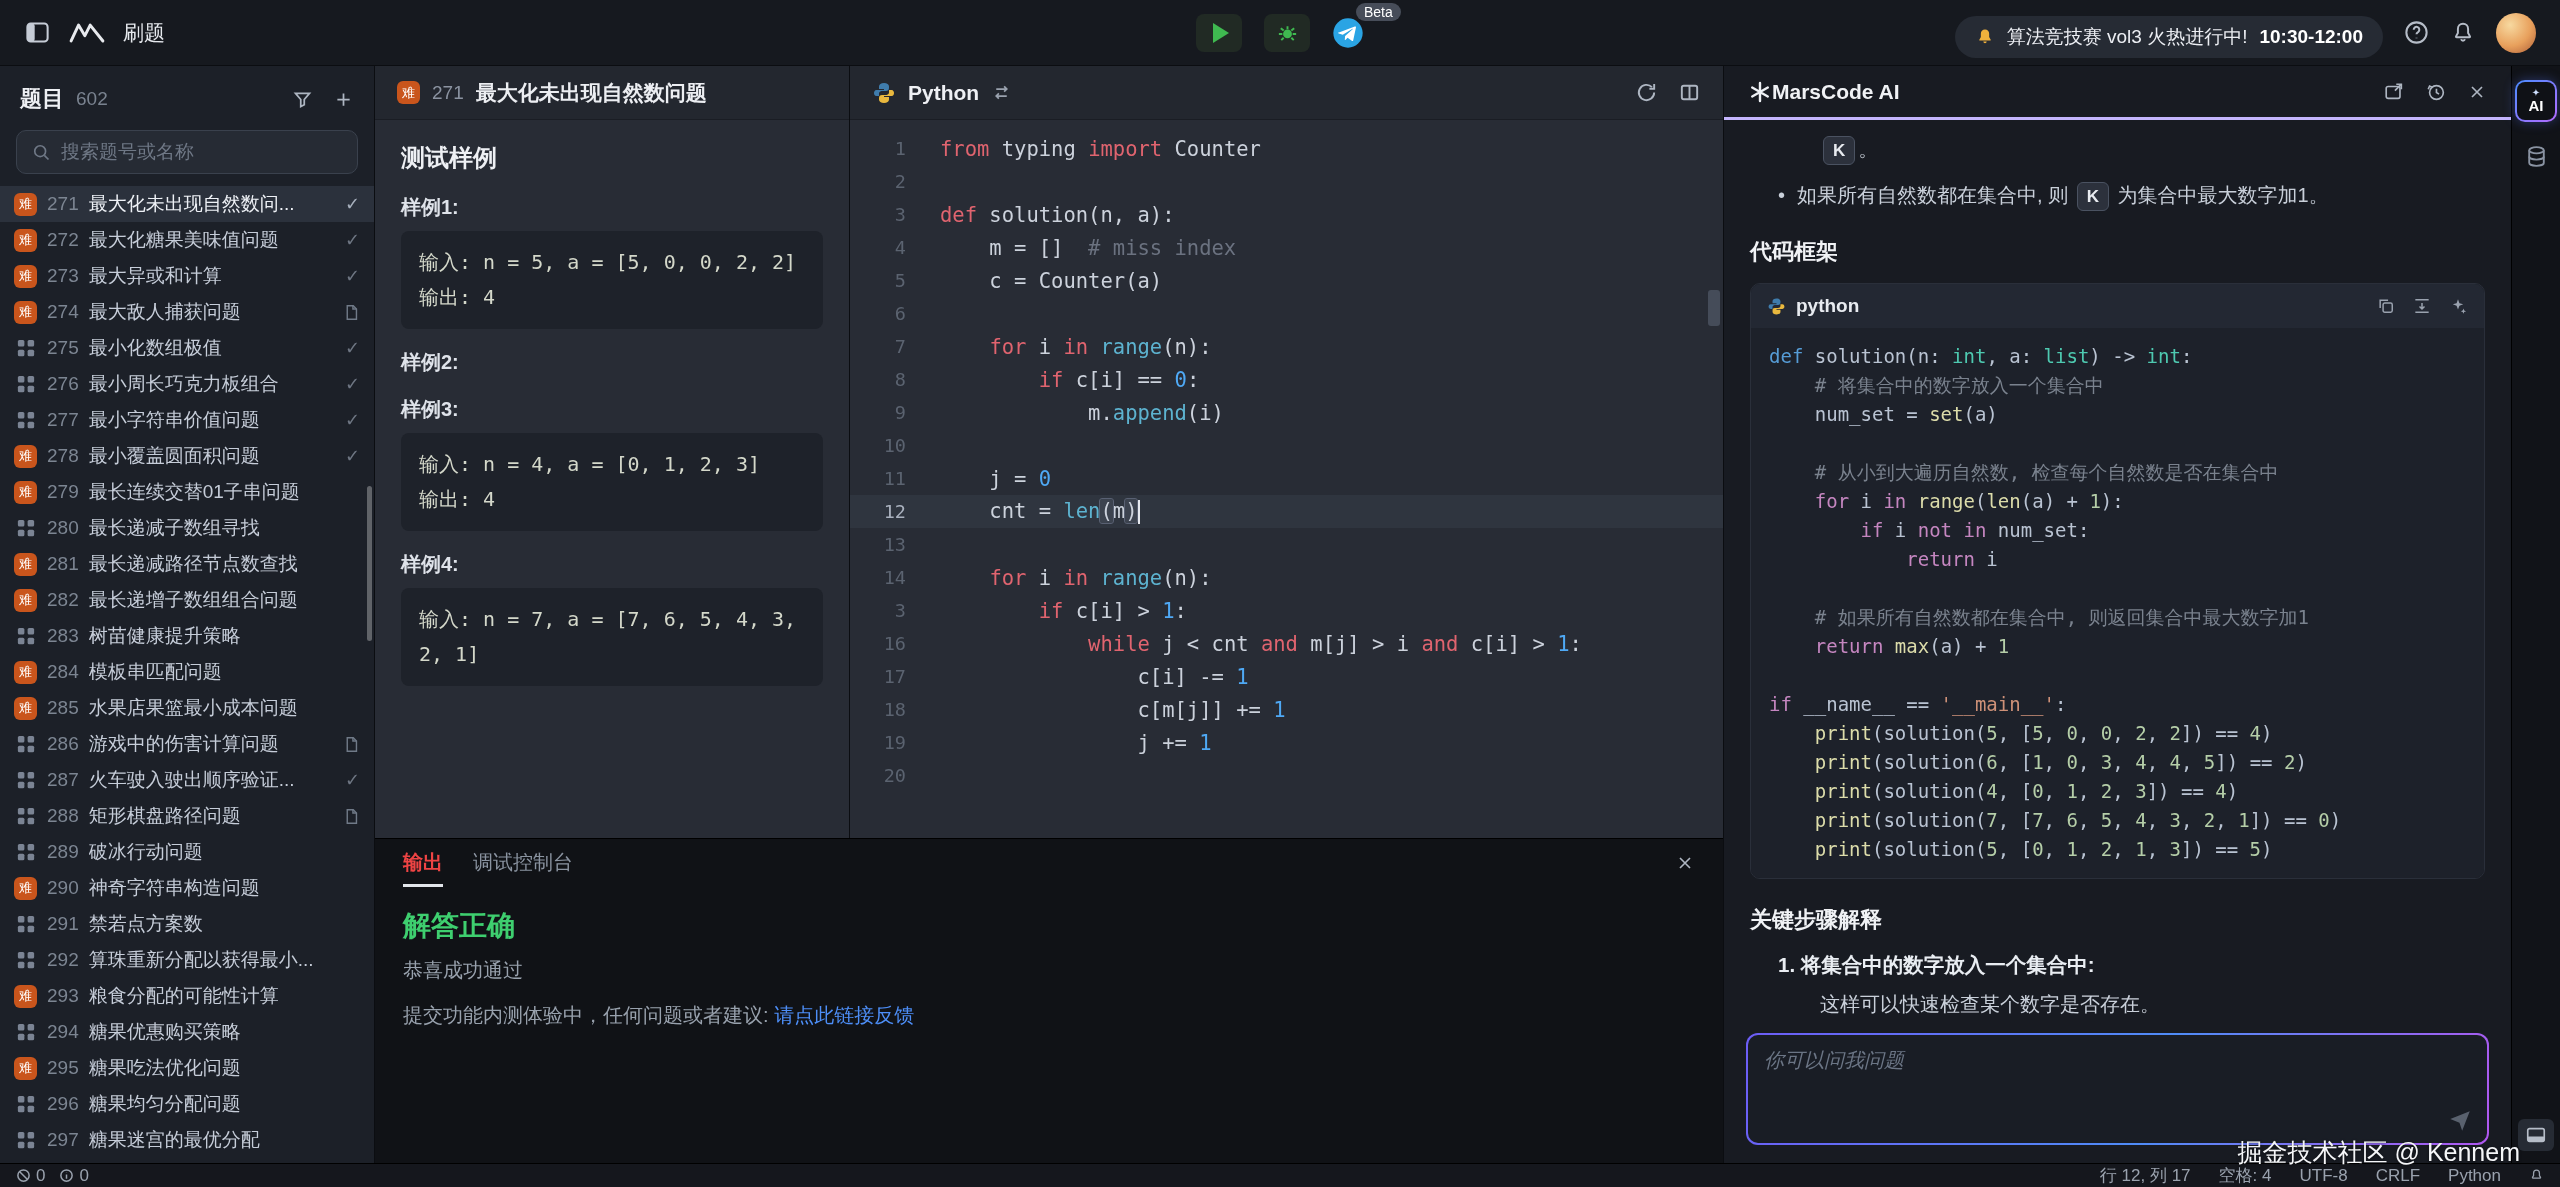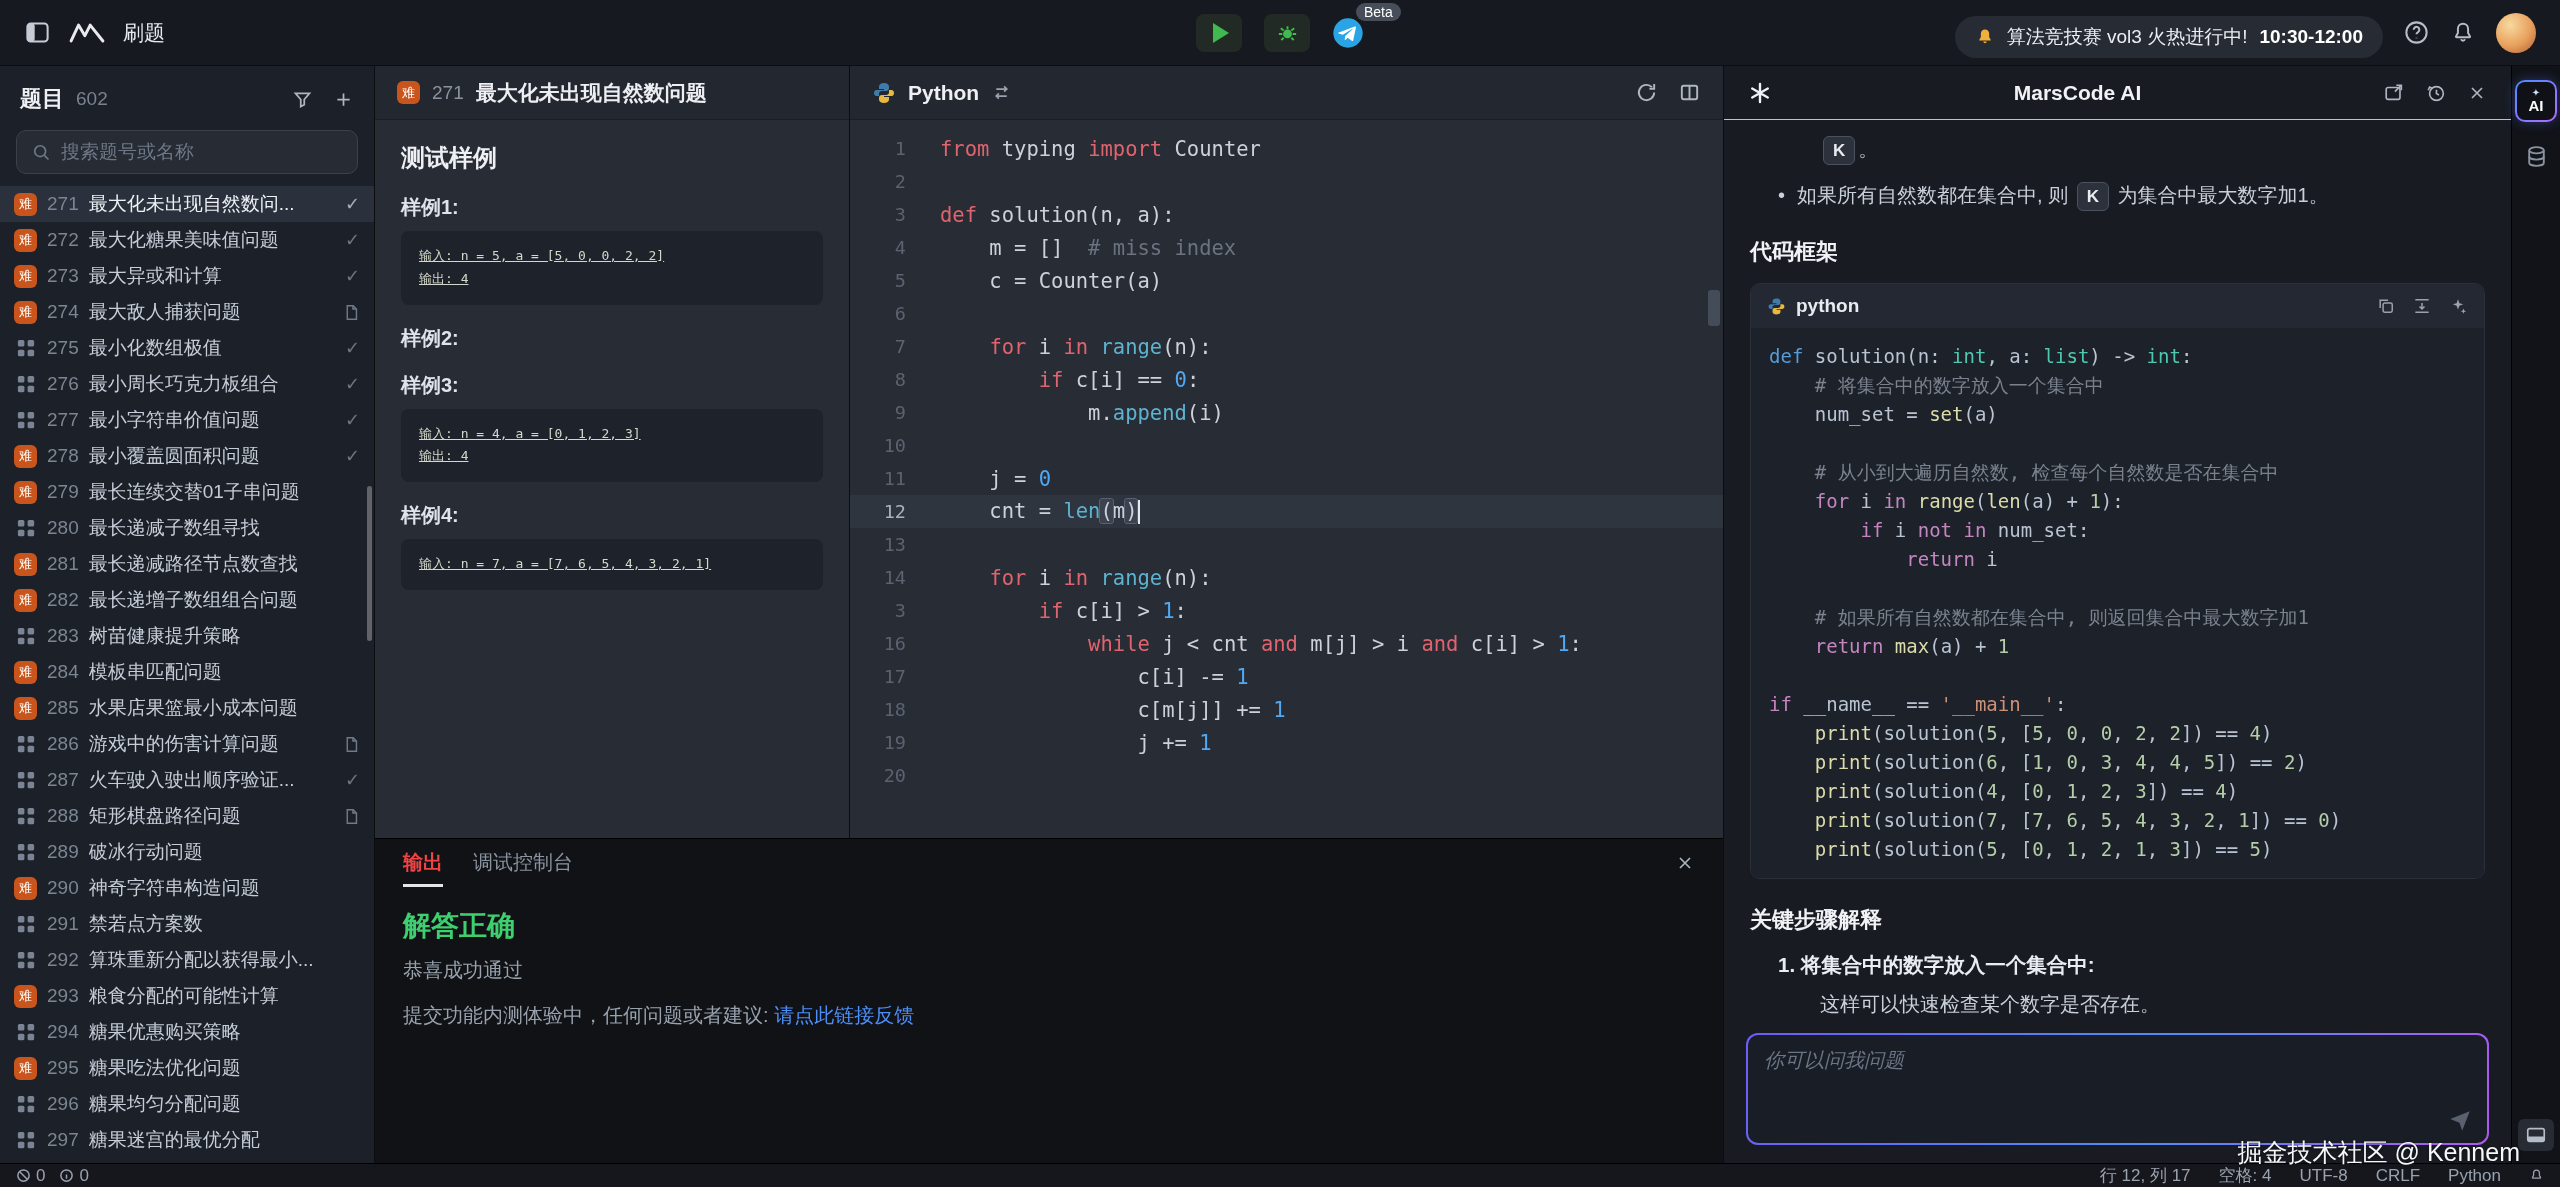--- a/index.html
+++ b/index.html
@@ -51,21 +51,21 @@
   
   .panel-head { height:54px; flex:none; background:#23272f; border-bottom:1px solid #1a1d24; display:flex; align-items:center; gap:12px; padding:0 22px; }
 
   
   .ppanel { width:475px; flex:none; background:#282c35; border-right:1px solid #0b0d11; display:flex; flex-direction:column; }
   .pid { color:#8b93a1; font-size:19px; }
   .ptitle-h { color:#eceef2; font-size:21px; font-weight:700; white-space:nowrap; overflow:hidden; text-overflow:ellipsis; }
   .pbody { padding:22px 26px; overflow:hidden; flex:1; }
   .sec-title { font-size:24px; font-weight:700; color:#eef0f4; margin-bottom:20px; }
   .sample-label { font-size:20px; font-weight:700; color:#dfe3ea; margin:20px 0 10px; }
-  .sample-block { background:#1e222a; border-radius:8px; padding:14px 18px; font-family:"DejaVu Sans Mono",monospace; font-size:13px; line-height:1.75; color:#d4d8ca; white-space:pre-wrap;text-decoration:underline; }
+  .sample-block { background:#1e222a; border-radius:8px; padding:14px 18px; font-family:"DejaVu Sans Mono",monospace; font-size:20px; line-height:1.75; color:#d4d8ca; white-space:pre-wrap; }
 
   
   .epanel { flex:1; min-width:0; background:#282c35; display:flex; flex-direction:column; }
   .lang-label { color:#eef0f4; font-size:21px; font-weight:700; }
   .head-right { margin-left:auto; display:flex; gap:20px; }
   .editor-body { flex:1; min-height:0; padding-top:12px; position:relative; font-family:"DejaVu Sans Mono",monospace; font-size:20.5px; }
   .code-line { display:flex; align-items:center; height:33px; }
   .gutter { width:90px; flex:none; text-align:right; padding-right:34px; color:#5b6370; font-size:18.5px; }
   .code-text { white-space:pre; color:#ccd2dc; }
   .code-line.active { background:#2f353f; }
@@ -89,21 +89,21 @@
   .tab.active { color:#ef4444; font-weight:700; border-bottom-color:#e2e5ea; }
   .oclose { margin-left:auto; }
   .obody { padding:14px 28px; }
   .result-title { color:#3ecf6f; font-size:28px; font-weight:700; margin:6px 0 12px; }
   .result-sub { color:#98a1ad; font-size:20px; margin-bottom:18px; }
   .feedback { color:#98a1ad; font-size:20px; }
   .feedback a { color:#4d8ef7; text-decoration:none; cursor:pointer; }
 
   
   .ai-panel { width:788px; flex:none; background:#181b22; border-left:1px solid #0b0d11; display:flex; flex-direction:column; }
-  .ai-head { height:54px; flex:none; display:flex; align-items:center; padding:0 24px; border-bottom:1px solid #c4b5fd;text-align:center; }
+  .ai-head { height:54px; flex:none; display:flex; align-items:center; padding:0 24px; border-bottom:3px solid #c4b5fd; }
   .ai-title { font-size:21px; font-weight:700; color:#f0f2f5; flex:1; }
   .ai-head-icons { display:flex; gap:20px; }
   .ai-body { flex:1; min-height:0; overflow:hidden; padding:8px 26px 0; font-size:20px; color:#c9d0da; }
   .kbd { display:inline-block; background:#2c313c; border:1px solid #4a5261; border-radius:6px; padding:0 9px; font-size:17px; font-weight:700; color:#e8ebf0; line-height:27px; margin:0 3px; }
   .partial { margin:8px 0 14px; padding-left:70px; }
   .bullet { display:flex; gap:12px; margin:8px 0; padding-left:28px; line-height:1.6; }
   .bullet .bdot::before { content:"•"; color:#c9d0da; }
   .ai-h { font-size:22px; font-weight:700; color:#f0f2f5; margin:26px 0 16px; }
   .code-card { border:1px solid #2a2f3a; border-radius:10px; overflow:hidden; }
   .code-card-head { height:44px; background:#232833; display:flex; align-items:center; gap:10px; padding:0 16px; }

